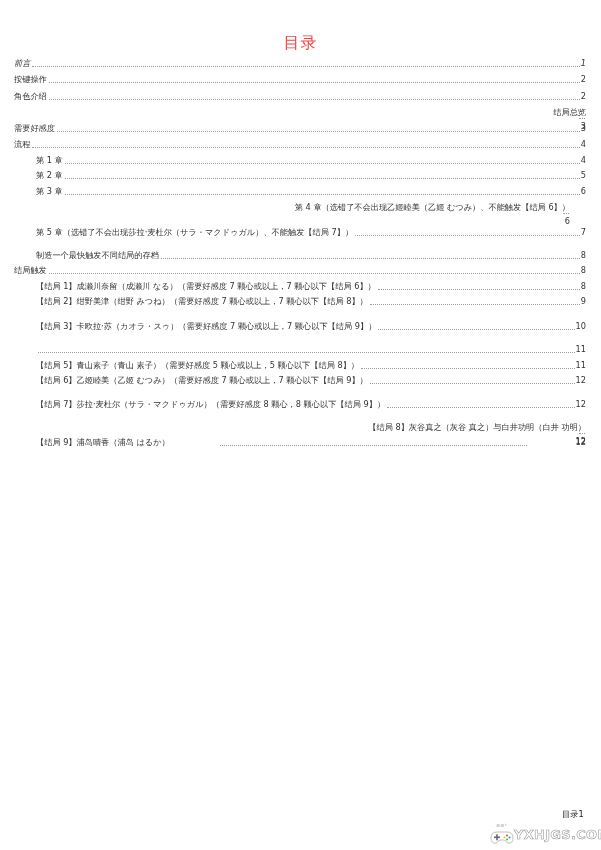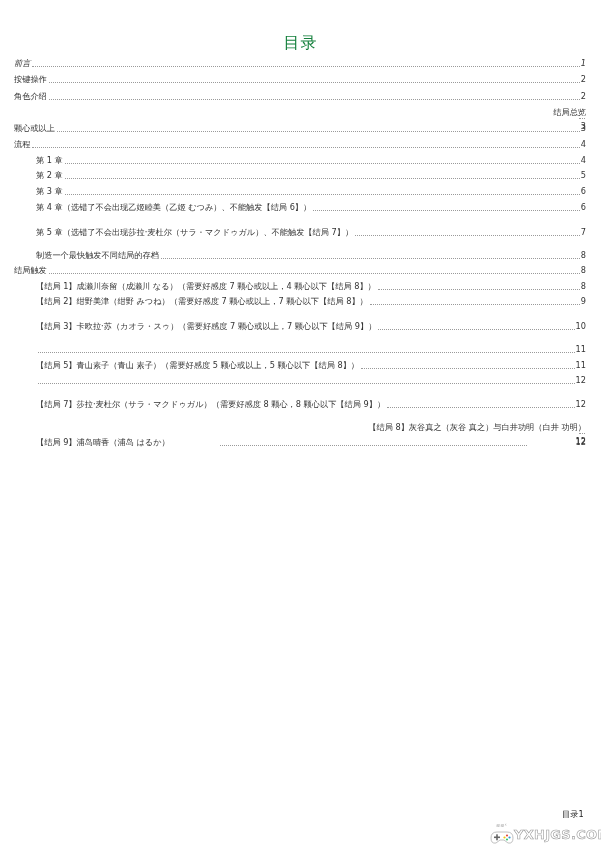--- a/index.html
+++ b/index.html
@@ -15,21 +15,21 @@
       font-family: "DejaVu Sans", "Liberation Sans", sans-serif;
       color: #333333;
     }
     .toc-title {
       position: absolute;
       top: 33px;
       left: 0;
       width: 601px;
       text-align: center;
       font-size: 16px;
-      color: #15803d;
+      color: #ef4444;
       letter-spacing: 1px;
     }
     .toc-list {
       position: absolute;
       top: 0;
       left: 0;
       width: 601px;
     }
     .toc-row {
       position: absolute;
@@ -102,21 +102,21 @@
     <span class="toc-label">角色介绍</span>
     <span class="toc-leader"></span>
     <span class="toc-page">2</span>
   </div>
   <div class="toc-row" style="top:107px; left:14px; width:572px;flex-direction:column;">
     <span class="toc-label">结局总览</span>
     <span class="toc-leader"></span>
     <span class="toc-page">3</span>
   </div>
   <div class="toc-row" style="top:123px; left:14px; width:572px;">
-    <span class="toc-label">颗心或以上</span>
+    <span class="toc-label">需要好感度</span>
     <span class="toc-leader"></span>
     <span class="toc-page">3</span>
   </div>
   <div class="toc-row" style="top:139px; left:14px; width:572px;">
     <span class="toc-label">流程</span>
     <span class="toc-leader"></span>
     <span class="toc-page">4</span>
   </div>
   <div class="toc-row" style="top:155px; left:36px; width:550px;">
     <span class="toc-label">第 1 章</span>
@@ -126,42 +126,42 @@
   <div class="toc-row" style="top:170px; left:36px; width:550px;">
     <span class="toc-label">第 2 章</span>
     <span class="toc-leader"></span>
     <span class="toc-page">5</span>
   </div>
   <div class="toc-row" style="top:186px; left:36px; width:550px;">
     <span class="toc-label">第 3 章</span>
     <span class="toc-leader"></span>
     <span class="toc-page">6</span>
   </div>
-  <div class="toc-row" style="top:202px; left:36px; width:550px;">
+  <div class="toc-row" style="top:202px; left:20px; width:550px;flex-direction:column;">
     <span class="toc-label">第 4 章（选错了不会出现乙姬睦美（乙姬 むつみ）、不能触发【结局 6】）</span>
     <span class="toc-leader"></span>
     <span class="toc-page">6</span>
   </div>
   <div class="toc-row" style="top:227px; left:36px; width:550px;">
     <span class="toc-label">第 5 章（选错了不会出现莎拉·麦杜尔（サラ・マクドゥガル）、不能触发【结局 7】）</span>
     <span class="toc-leader"></span>
     <span class="toc-page">7</span>
   </div>
   <div class="toc-row" style="top:250px; left:36px; width:550px;">
     <span class="toc-label">制造一个最快触发不同结局的存档</span>
     <span class="toc-leader"></span>
     <span class="toc-page">8</span>
   </div>
   <div class="toc-row" style="top:265px; left:14px; width:572px;">
     <span class="toc-label">结局触发</span>
     <span class="toc-leader"></span>
     <span class="toc-page">8</span>
   </div>
   <div class="toc-row" style="top:281px; left:36px; width:550px;">
-    <span class="toc-label">【结局 1】成濑川奈留（成濑川 なる）（需要好感度 7 颗心或以上，4 颗心以下【结局 8】）</span>
+    <span class="toc-label">【结局 1】成濑川奈留（成濑川 なる）（需要好感度 7 颗心或以上，7 颗心以下【结局 6】）</span>
     <span class="toc-leader"></span>
     <span class="toc-page">8</span>
   </div>
   <div class="toc-row" style="top:296px; left:36px; width:550px;">
     <span class="toc-label">【结局 2】绀野美津（绀野 みつね）（需要好感度 7 颗心或以上，7 颗心以下【结局 8】）</span>
     <span class="toc-leader"></span>
     <span class="toc-page">9</span>
   </div>
   <div class="toc-row" style="top:321px; left:36px; width:550px;">
     <span class="toc-label">【结局 3】卡欧拉·苏（カオラ・スゥ）（需要好感度 7 颗心或以上，7 颗心以下【结局 9】）</span>
@@ -171,20 +171,21 @@
   <div class="toc-row" style="top:344px; left:36px; width:550px;">
     <span class="toc-leader"></span>
     <span class="toc-page">11</span>
   </div>
   <div class="toc-row" style="top:360px; left:36px; width:550px;">
     <span class="toc-label">【结局 5】青山素子（青山 素子）（需要好感度 5 颗心或以上，5 颗心以下【结局 8】）</span>
     <span class="toc-leader"></span>
     <span class="toc-page">11</span>
   </div>
   <div class="toc-row" style="top:375px; left:36px; width:550px;">
+    <span class="toc-label">【结局 6】乙姬睦美（乙姬 むつみ）（需要好感度 7 颗心或以上，7 颗心以下【结局 9】）</span>
     <span class="toc-leader"></span>
     <span class="toc-page">12</span>
   </div>
   <div class="toc-row" style="top:399px; left:36px; width:550px;">
     <span class="toc-label">【结局 7】莎拉·麦杜尔（サラ・マクドゥガル）（需要好感度 8 颗心，8 颗心以下【结局 9】）</span>
     <span class="toc-leader"></span>
     <span class="toc-page">12</span>
   </div>
   <div class="toc-row" style="top:422px; left:36px; width:550px;flex-direction:column;">
     <span class="toc-label">【结局 8】灰谷真之（灰谷 真之）与白井功明（白井 功明）</span>

